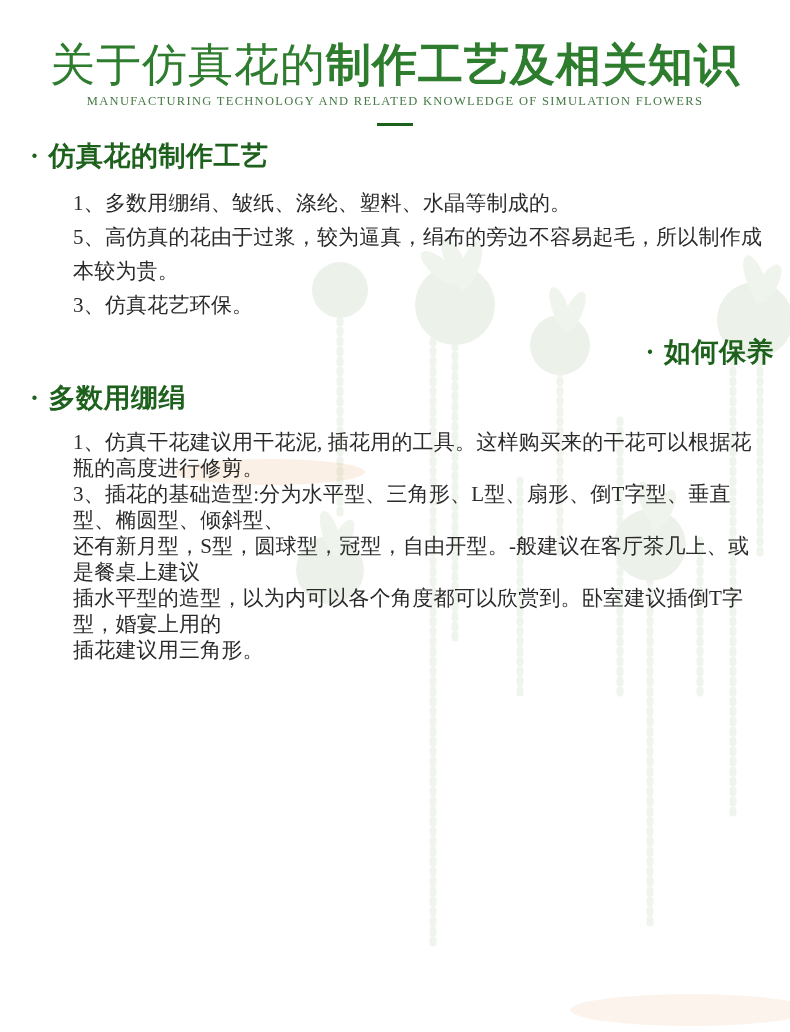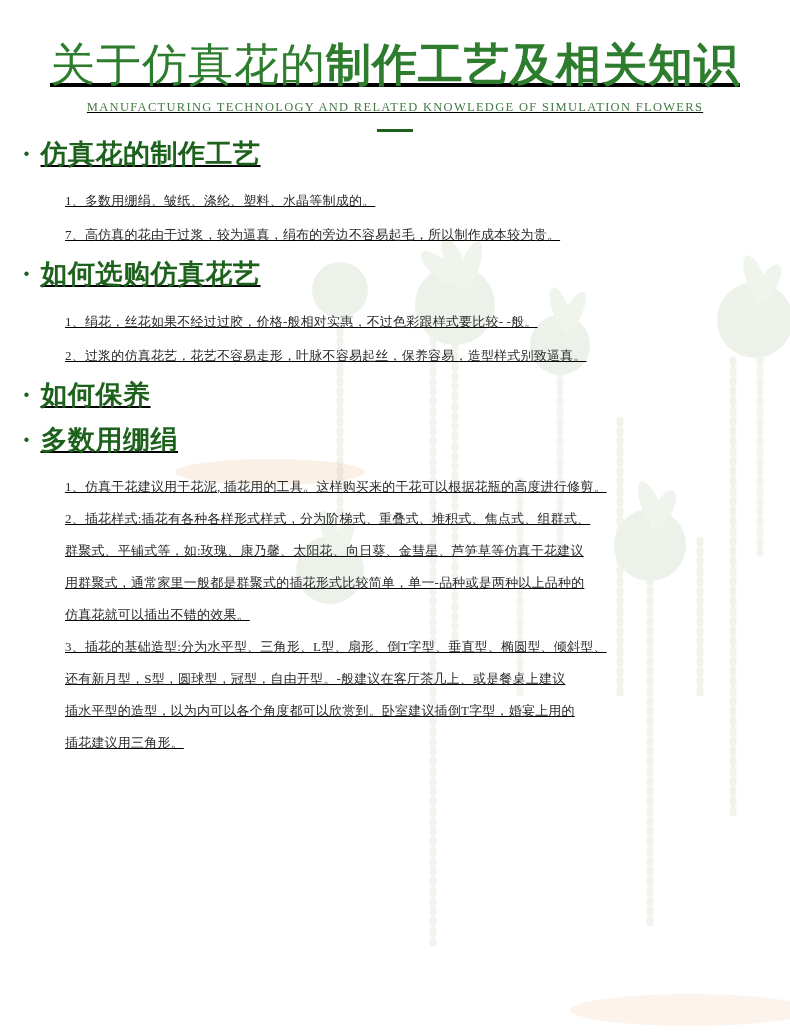--- a/index.html
+++ b/index.html
@@ -12,21 +12,20 @@
     height: 1032px;
     overflow: hidden;
     font-family: "Liberation Serif", "DejaVu Serif", serif;
   }
   .page {
     position: relative;
     width: 790px;
     height: 1032px;
     background: #ffffff;
     overflow: hidden;
-    text-decoration: underline;
   }
   .bg-watermark {
     position: absolute;
     top: 0; left: 0;
     z-index: 0;
   }
   .content {
     position: relative;
     z-index: 1;
   }
@@ -37,63 +36,63 @@
     line-height: 1.15;
     color: #2e7c2e;
     font-weight: 400;
     letter-spacing: 1px;
     white-space: nowrap;
   }
   .main-title .t-bold {
     font-weight: 700;
   }
   .subtitle {
-    margin-top: 8px;
+    margin-top: 2px;
     text-align: center;
     font-size: 12.5px;
     letter-spacing: 1.3px;
     color: #457a45;
     font-weight: 400;
   }
   .divider {
     width: 36px;
     height: 3px;
     background: #1d611d;
     margin: 14px auto 0;
   }
-  section.sec { margin: 8px; }
+  section.sec { margin: 16px; }
   .sec-h {
     margin: 0 0 0 14px;
     font-size: 27px;
     line-height: 1.1;
     color: #1d611d;
     font-weight: 700;
     letter-spacing: 0.5px;
   }
   .sec-h .dot {
     display: inline-block;
     margin-right: 9px;
     font-weight: 700;
   }
   .sec-items {
     margin: 15px 10px 0 57px;
   }
   .sec-item {
     margin: 0;
-    font-size: 13px;
+    font-size: 21px;
     line-height: 34px;
     color: #2a2a2a;
     letter-spacing: 0.2px;
     white-space: pre-line;
   }
   .sec-making   { margin-top: 40px; }
   .sec-choosing { margin-top: 22px; }
-  .sec-care     { margin-top: 26px; }
+  .sec-care     { margin-top: 26px; text-align: right; }
   .sec-arranging{ margin-top: 16px; }
-  .sec-arranging .sec-item { line-height: 32px; }
+  .sec-arranging .sec-item { line-height: 26px; }
 </style>
 </head>
 <body>
 
 <div class="page">
 
   <svg class="bg-watermark" width="790" height="1032" viewBox="0 0 790 1032" aria-hidden="true">
     <ellipse cx="270" cy="472" rx="95" ry="13" fill="#f2d3b4" opacity="0.35"></ellipse>
     <ellipse cx="690" cy="1010" rx="120" ry="16" fill="#f2d3b4" opacity="0.25"></ellipse>
     <g opacity="0.13" fill="#6f9a60" stroke="#86a877">
@@ -143,52 +142,40 @@
     <div class="subtitle">MANUFACTURING TECHNOLOGY AND RELATED KNOWLEDGE OF SIMULATION FLOWERS</div>
 
     <div class="divider"></div>
 
     <section class="sec sec-making">
       <h2 class="sec-h">
         <span class="dot">·</span><span>仿真花的制作工艺</span>
       </h2>
       <div class="sec-items">
         <p class="sec-item">1、多数用绷绢、皱纸、涤纶、塑料、水晶等制成的。</p>
-        <p class="sec-item">7、高仿真的花由于过浆，较为逼真，绢布的旁边不容易起毛，所以制作成本较为贵。</p>
+        <p class="sec-item">5、高仿真的花由于过浆，较为逼真，绢布的旁边不容易起毛，所以制作成本较为贵。</p>
+        <p class="sec-item">3、仿真花艺环保。</p>
       </div>
     </section>
 
-    <section class="sec sec-choosing">
-      <h2 class="sec-h">
-        <span class="dot">·</span><span>如何选购仿真花艺</span>
-      </h2>
-      <div class="sec-items">
-        <p class="sec-item">1、绢花，丝花如果不经过过胶，价格-般相对实惠，不过色彩跟样式要比较- -般。</p>
-        <p class="sec-item">2、过浆的仿真花艺，花艺不容易走形，叶脉不容易起丝，保养容易，造型样式别致逼真。</p>
-      </div>
-    </section>
 
     <section class="sec sec-care">
       <h2 class="sec-h">
         <span class="dot">·</span><span>如何保养</span>
       </h2>
       <div class="sec-items">
       </div>
     </section>
 
     <section class="sec sec-arranging">
       <h2 class="sec-h">
         <span class="dot">·</span><span>多数用绷绢</span>
       </h2>
       <div class="sec-items">
         <p class="sec-item">1、仿真干花建议用干花泥, 插花用的工具。这样购买来的干花可以根据花瓶的高度进行修剪。</p>
-        <p class="sec-item">2、插花样式:插花有各种各样形式样式，分为阶梯式、重叠式、堆积式、焦点式、组群式、
-群聚式、平铺式等，如:玫瑰、康乃馨、太阳花、向日葵、金彗星、芦笋草等仿真干花建议
-用群聚式，通常家里一般都是群聚式的插花形式比较简单，单一-品种或是两种以上品种的
-仿真花就可以插出不错的效果。</p>
         <p class="sec-item">3、插花的基础造型:分为水平型、三角形、L型、扇形、倒T字型、垂直型、椭圆型、倾斜型、
 还有新月型，S型，圆球型，冠型，自由开型。-般建议在客厅茶几上、或是餐桌上建议
 插水平型的造型，以为内可以各个角度都可以欣赏到。卧室建议插倒T字型，婚宴上用的
 插花建议用三角形。</p>
 
       </div>
     </section>
 
   </div>
 </div>

